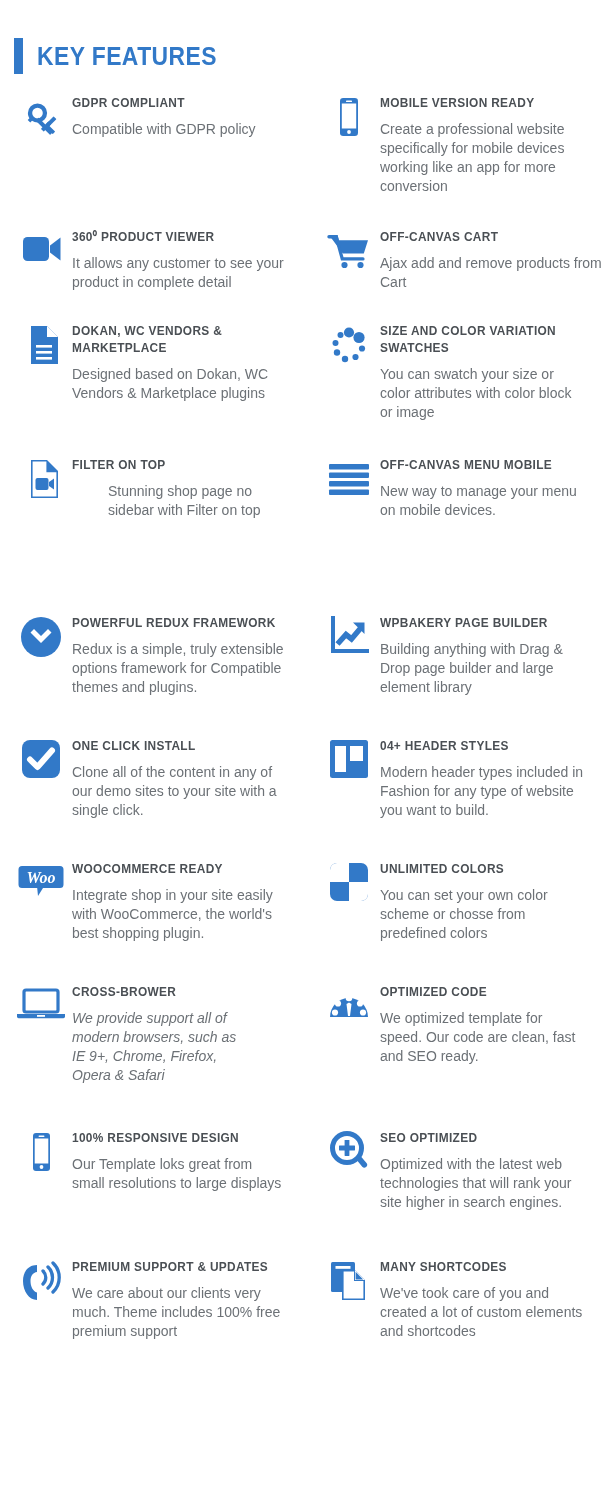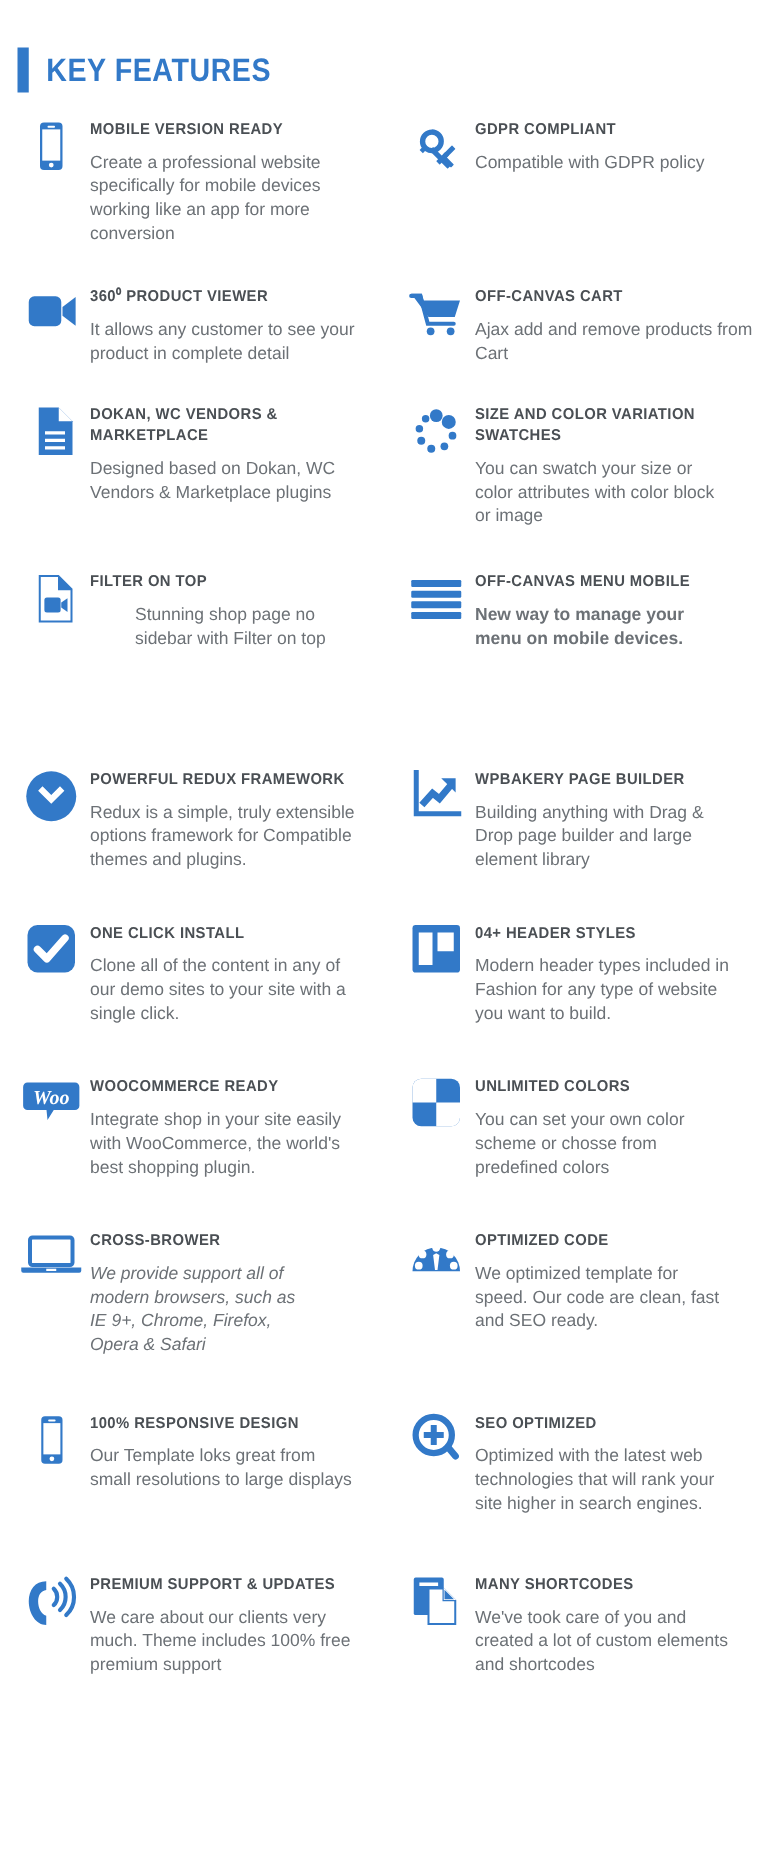--- a/index.html
+++ b/index.html
@@ -100,49 +100,49 @@
 <div class="page-heading">
   <div class="heading-bar"></div>
   <div class="heading-text">KEY FEATURES</div>
 </div>
 
 <div class="features-grid">
 
   <div class="feature-row" style="margin-top:14px;">
     <div class="feature-cell">
       <div class="icon-slot">
-        <svg class="ic" width="44" height="46" viewBox="0 0 44 46">
-          <g fill="#3279c8">
-            <rect x="13" y="4" width="18" height="38" rx="3.2"></rect>
-            <rect x="14.8" y="9.5" width="14.4" height="25" fill="#ffffff"></rect>
-            <rect x="19" y="6.6" width="6" height="1.5" rx="0.7" fill="#ffffff"></rect>
-            <circle cx="22" cy="38" r="1.9" fill="#ffffff"></circle>
-          </g>
-        </svg>
-      </div>
-      <div class="cell-text">
-        <div class="feature-title">MOBILE VERSION READY</div>
-        <div class="feature-desc">Create a professional website specifically for mobile devices working like an app for more conversion</div>
-      </div>
-    </div>
-    <div class="feature-cell">
-      <div class="icon-slot">
         <svg class="ic" width="48" height="48" viewBox="0 0 48 48">
           <g fill="#3279c8">
             <path d="M20.5 9.5a9.6 9.6 0 0 0-9.6 9.6c0 1.9.55 3.66 1.5 5.15l-1.7 1.7 2.6 2.6 1.7-1.7a9.54 9.54 0 0 0 5.5 1.74 9.6 9.6 0 0 0 0-19.2zm0 4.3a5.3 5.3 0 1 1 0 10.6 5.3 5.3 0 0 1 0-10.6z"></path>
             <rect x="21.5" y="23.6" width="20.5" height="4.1" rx="0.6" transform="rotate(45 21.5 23.6)"></rect>
             <rect x="31.4" y="27.4" width="4" height="10.6" rx="0.5" transform="rotate(45 31.4 27.4)"></rect>
             <rect x="36.6" y="22.3" width="4" height="10.6" rx="0.5" transform="rotate(45 36.6 22.3)"></rect>
             <rect x="31.8" y="31.3" width="9" height="3.4" rx="0.5" transform="rotate(45 31.8 31.3)"></rect>
           </g>
         </svg>
       </div>
       <div class="cell-text">
         <div class="feature-title">GDPR COMPLIANT</div>
         <div class="feature-desc">Compatible with GDPR policy</div>
+      </div>
+    </div>
+    <div class="feature-cell">
+      <div class="icon-slot">
+        <svg class="ic" width="44" height="46" viewBox="0 0 44 46">
+          <g fill="#3279c8">
+            <rect x="13" y="4" width="18" height="38" rx="3.2"></rect>
+            <rect x="14.8" y="9.5" width="14.4" height="25" fill="#ffffff"></rect>
+            <rect x="19" y="6.6" width="6" height="1.5" rx="0.7" fill="#ffffff"></rect>
+            <circle cx="22" cy="38" r="1.9" fill="#ffffff"></circle>
+          </g>
+        </svg>
+      </div>
+      <div class="cell-text">
+        <div class="feature-title">MOBILE VERSION READY</div>
+        <div class="feature-desc">Create a professional website specifically for mobile devices working like an app for more conversion</div>
       </div>
     </div>
   </div>
 
   <div class="gap-row" style="height:30px;"></div>
 
   <div class="feature-row">
     <div class="feature-cell">
       <div class="icon-slot">
         <svg class="ic" width="48" height="44" viewBox="0 0 48 44">
@@ -242,21 +242,21 @@
           <g fill="#3279c8">
             <rect x="5" y="8" width="40" height="5.6" rx="1"></rect>
             <rect x="5" y="16.5" width="40" height="5.6" rx="1"></rect>
             <rect x="5" y="25" width="40" height="5.6" rx="1"></rect>
             <rect x="5" y="33.5" width="40" height="5.6" rx="1"></rect>
           </g>
         </svg>
       </div>
       <div class="cell-text">
         <div class="feature-title">OFF-CANVAS MENU MOBILE</div>
-        <div class="feature-desc" style="max-width:200px;font-weight:bold;">New way to manage your menu on mobile devices.</div>
+        <div class="feature-desc" style="max-width:200px;">New way to manage your menu on mobile devices.</div>
       </div>
     </div>
   </div>
 </div>
 
 <div class="section-gap" style="height:92px;"></div>
 
 <div class="features-grid">
 
   <div class="feature-row">

